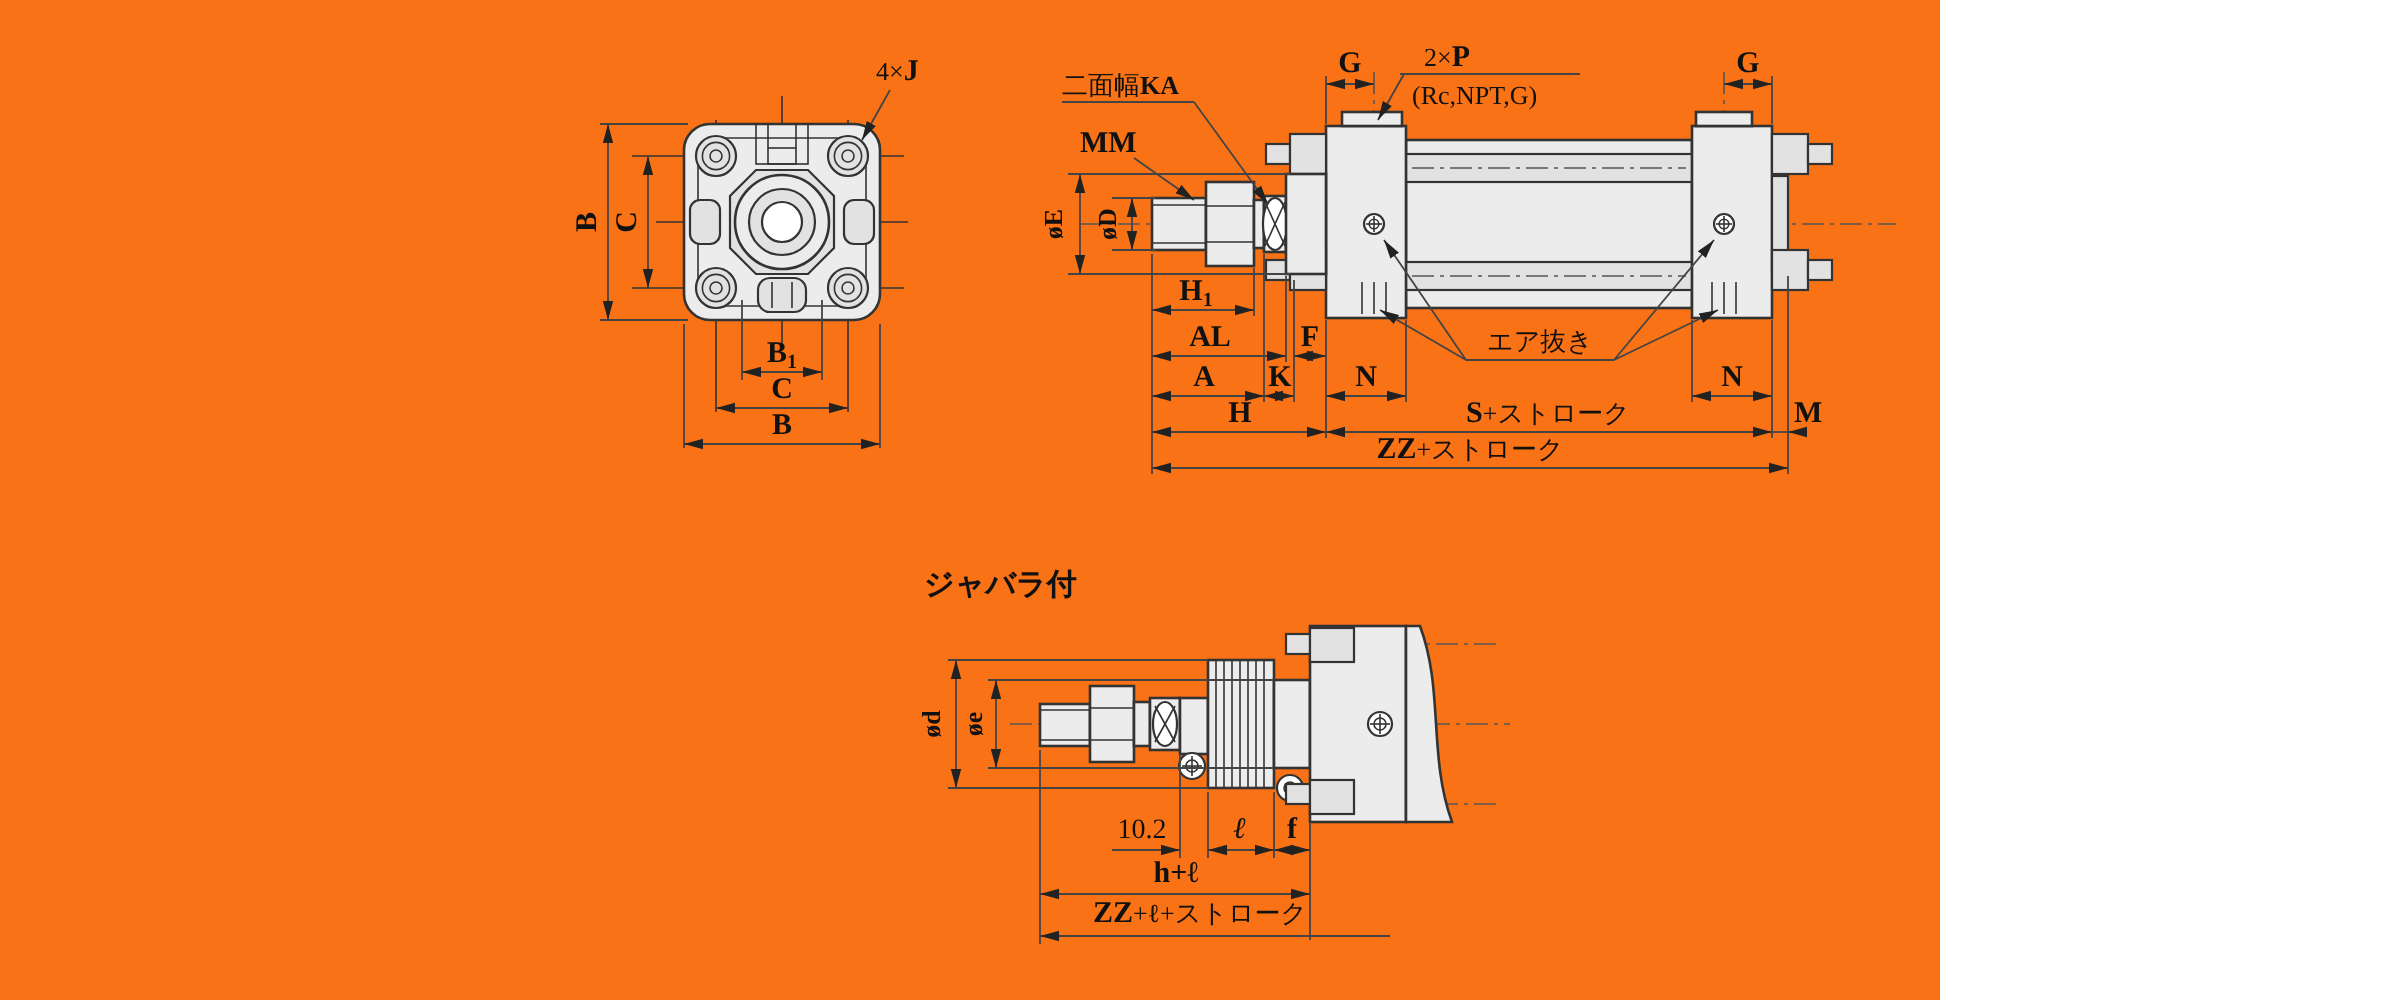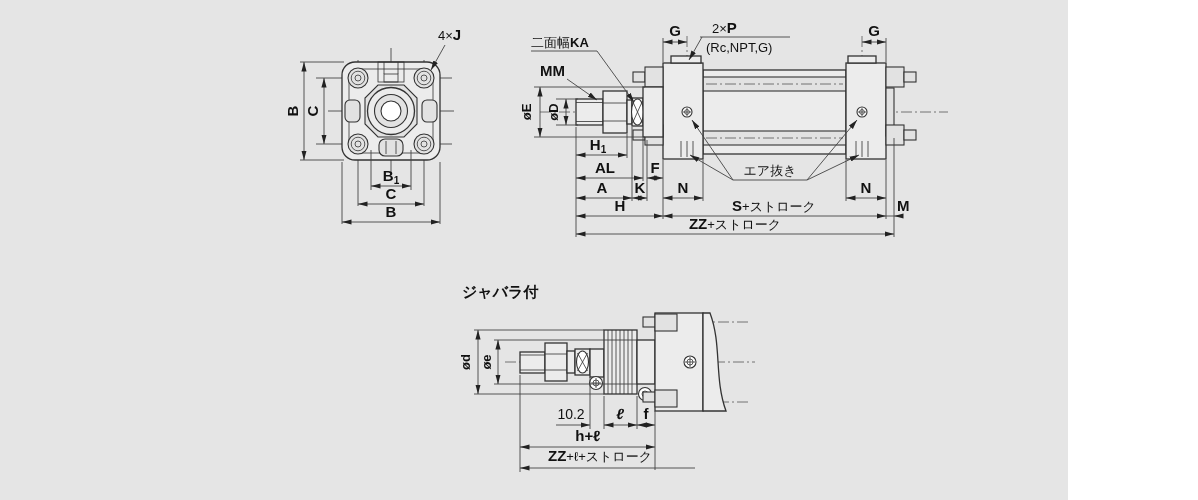--- a/index.html
+++ b/index.html
@@ -1,17 +1,17 @@
 <!DOCTYPE html>
 <html><head>
 <meta charset="utf-8">
 <style>
   html,body{margin:0;padding:0;background:#ffffff;}
-  .stage{position:relative;width:1068px;height:500px;background:#e5e5e5;overflow:hidden;
-         font-family:Liberation Sans, sans-serif;}
+  .stage{position:relative;width:970px;height:500px;background:#f97316;overflow:hidden;
+         font-family:Liberation Serif, serif;}
   svg text{fill:#111;}
   .lbl{font-size:15px;font-weight:bold;}
   .lbl13{font-size:13px;font-weight:bold;}
   .jp{font-size:13px;font-weight:normal;}
   .num{font-size:14px;font-weight:normal;}
   .sub{font-size:10px;font-weight:bold;}
   .of{stroke:#333;stroke-width:1.3;fill:#ececec;}
   .of2{stroke:#333;stroke-width:1.1;fill:#e2e2e2;}
   .ow{stroke:#333;stroke-width:1.1;fill:#ffffff;}
   .thin{stroke:#333;stroke-width:0.8;fill:none;}

